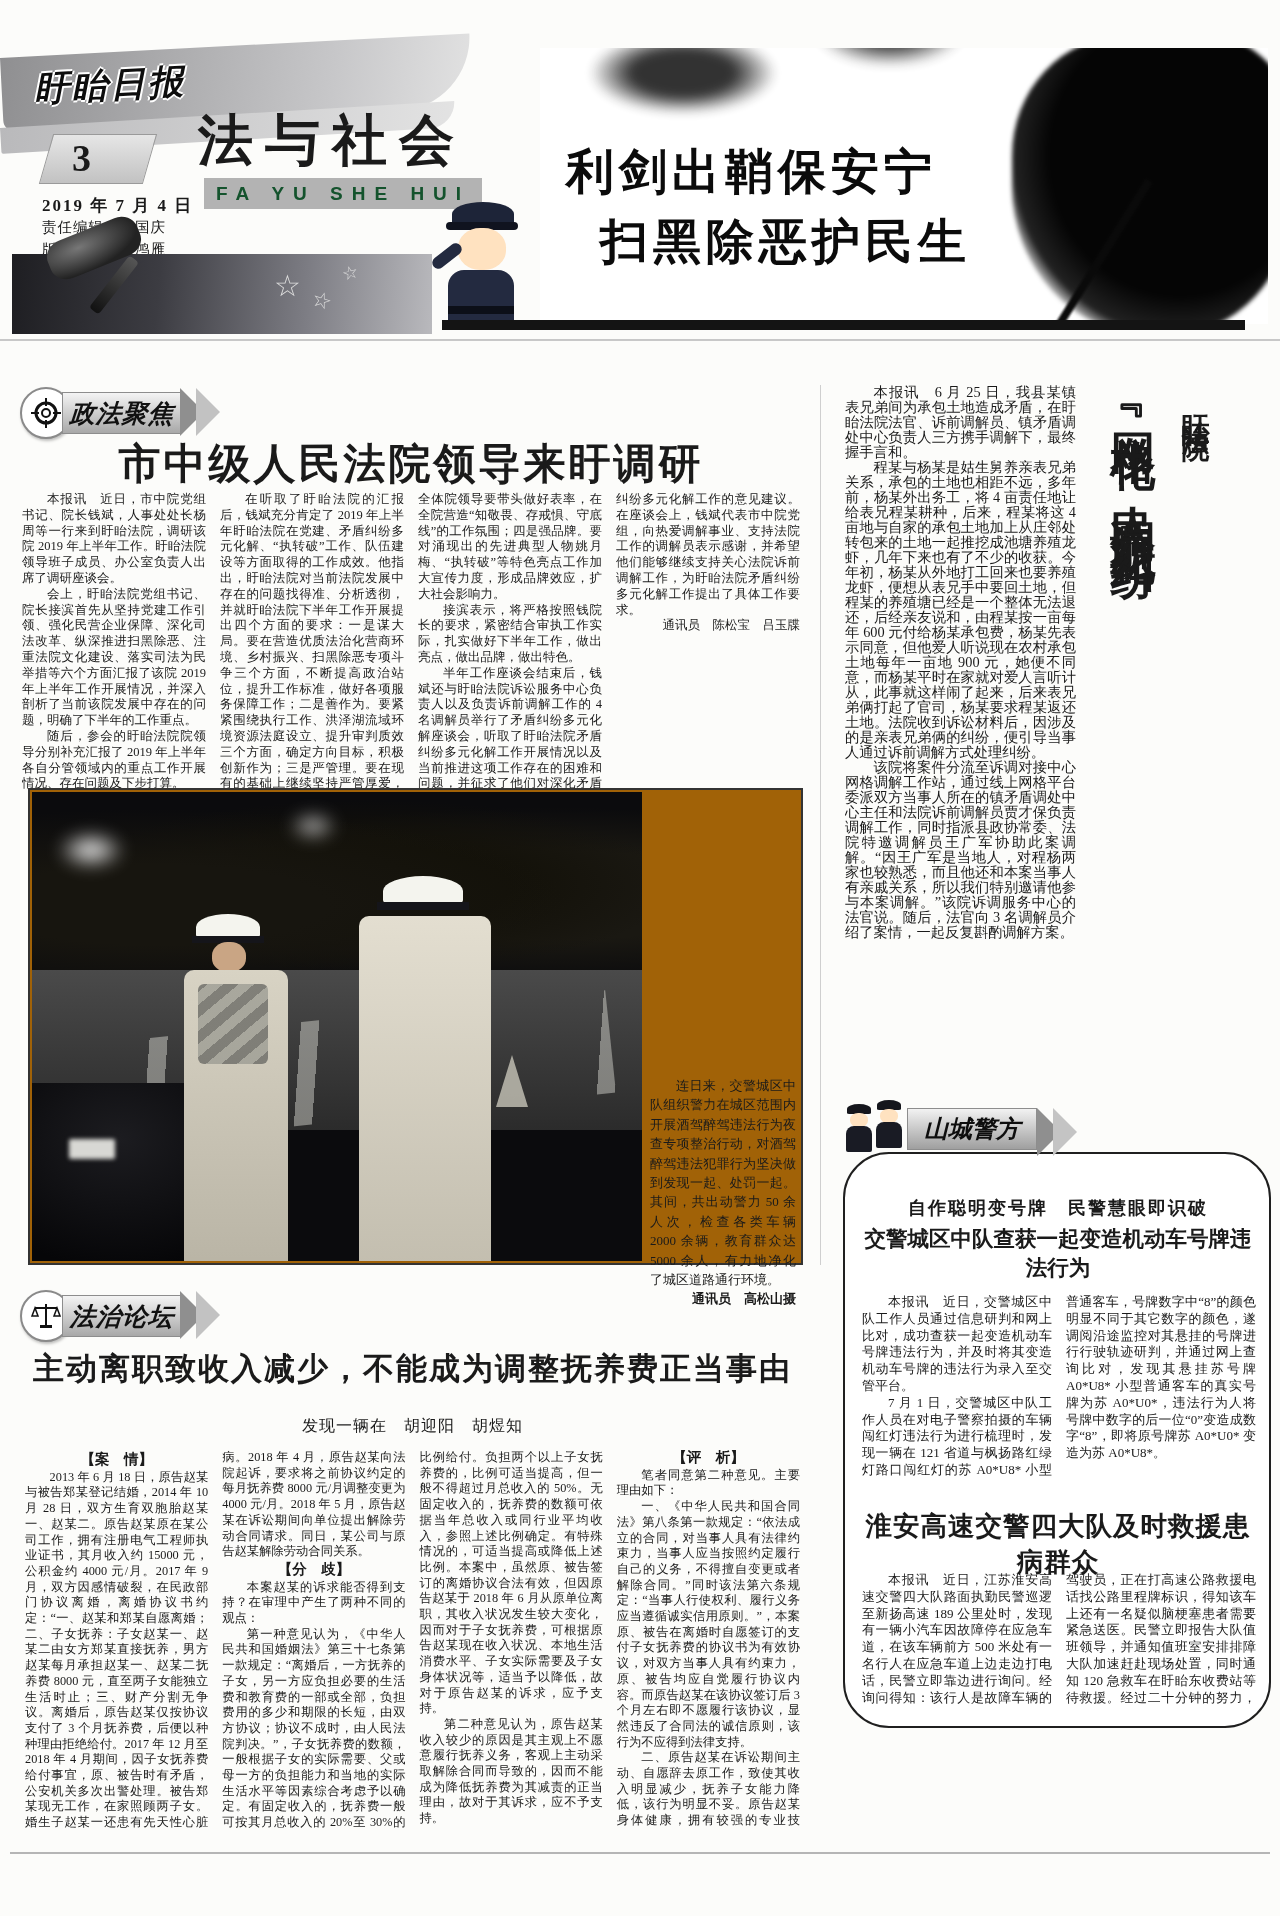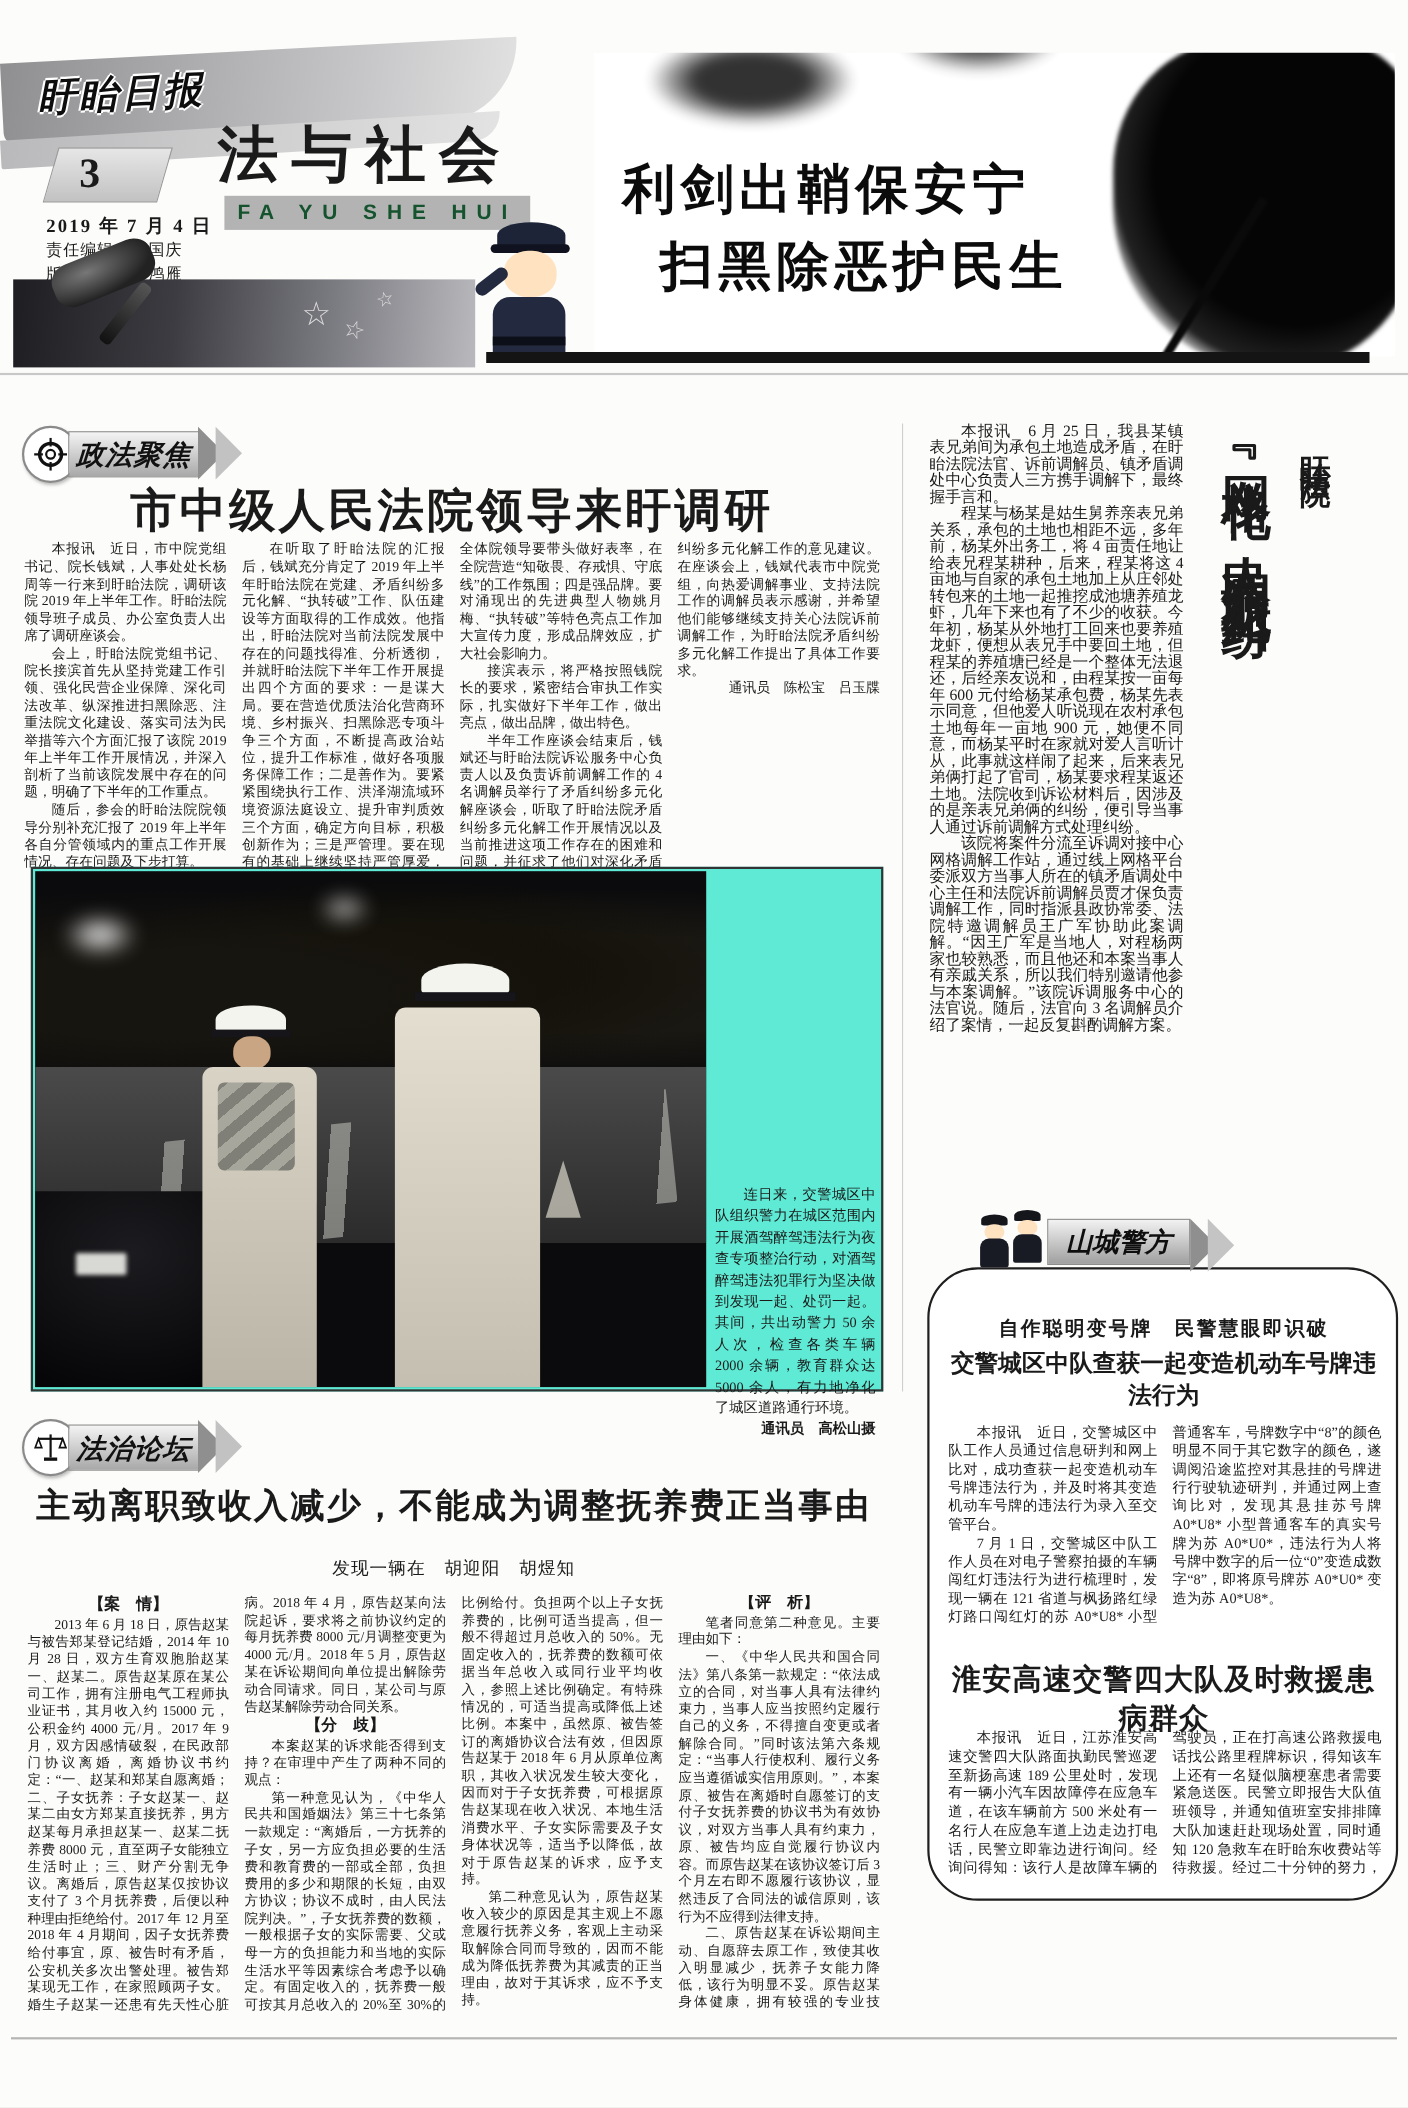--- a/index.html
+++ b/index.html
@@ -72,21 +72,21 @@
   
   .vline{left:820px;top:385px;width:1px;height:880px;background:#cfcfcf;}
   .wg-text{left:845px;top:385px;width:231px;height:672px;font-size:14.3px;line-height:15px;text-align:justify;overflow:hidden;}
   .wg-text p{margin:0;text-indent:2em;}
   .wg-headline{left:1096px;top:390px;width:74px;height:680px;writing-mode:vertical-rl;text-orientation:upright;
                font-size:45px;font-weight:900;letter-spacing:7px;font-family:"Liberation Sans",sans-serif;line-height:74px;}
   .wg-court{left:1178px;top:392px;width:36px;height:200px;writing-mode:vertical-rl;text-orientation:upright;
             font-size:28px;font-weight:900;letter-spacing:6px;font-family:"Liberation Sans",sans-serif;}
 
   
-  .photo-frame{left:28px;top:788px;width:775px;height:477px;border:2px solid #333;background:#5eead4;box-sizing:border-box;}
+  .photo-frame{left:28px;top:788px;width:775px;height:477px;border:2px solid #333;background:#a16207;box-sizing:border-box;}
   .photo-img{position:absolute;left:2px;top:2px;width:610px;height:469px;background:#0b0b0d;overflow:hidden;}
   .glow{position:absolute;border-radius:50%;filter:blur(8px);}
   .g1{left:4%;top:8%;width:70px;height:40px;background:radial-gradient(#fff,transparent 70%);}
   .g2{left:42%;top:4%;width:50px;height:30px;background:radial-gradient(#e8e8e8,transparent 70%);opacity:.8;}
   .trees{position:absolute;left:0;top:0;width:100%;height:40%;background:
          radial-gradient(ellipse at 20% 60%,#17150f 25%,transparent 60%),
          radial-gradient(ellipse at 55% 50%,#131109 30%,transparent 65%),
          radial-gradient(ellipse at 85% 55%,#1a1812 30%,transparent 60%);}
   .road{position:absolute;left:0;top:38%;width:100%;height:34%;background:linear-gradient(#4a4a4a,#2b2b2b);}
   .lane{position:absolute;left:10%;top:48%;width:85%;height:22%;transform:rotate(-6deg);
@@ -113,21 +113,21 @@
   .photo-credit{text-indent:0;text-align:right;font-weight:700;}
 
   
   .fz-headline{left:25px;top:1348px;width:775px;text-align:center;font-size:31px;font-weight:800;letter-spacing:2px;}
   .fz-byline{left:25px;top:1416px;width:775px;text-align:center;font-size:16px;letter-spacing:1px;}
   .fz-cols{left:25px;top:1450px;width:775px;height:392px;column-count:4;font-size:12.3px;line-height:15.7px;}
   .sec-head{text-align:center;font-size:14.5px;font-weight:900;margin:2px 0;text-indent:0 !important;}
 
   
   .sc-box{left:843px;top:1152px;width:428px;height:576px;border:2.5px solid #1f1f1f;border-radius:46px;box-sizing:border-box;background:#fff;}
-  .sc-badge{left:890px;top:1100px;width:240px;height:58px;}
+  .sc-badge{left:845px;top:1100px;width:240px;height:58px;}
   .mini-cop{position:absolute;width:30px;height:50px;}
   .mini-cop .mc-cap{position:absolute;left:2px;top:0;width:24px;height:10px;background:#15161c;border-radius:50% 50% 10% 10%;}
   .mini-cop .mc-face{position:absolute;left:5px;top:9px;width:18px;height:14px;background:#ffe2c0;border-radius:45%;}
   .mini-cop .mc-body{position:absolute;left:1px;top:22px;width:26px;height:26px;background:#191b24;border-radius:8px 8px 2px 2px;}
   .mc1{left:0;top:4px;}
   .mc2{left:30px;top:0;}
   .sc-banner{position:absolute;left:62px;top:8px;width:128px;height:40px;background:linear-gradient(#f2f2f2,#9f9f9f);
              border:1px solid #8d8d8d;display:flex;align-items:center;justify-content:center;}
   .sc-banner span{font-size:24px;font-weight:900;font-style:italic;color:#0e0e0e;}
   .sc-chev1{left:192px;border-left:24px solid #8f8f8f;top:8px;}

